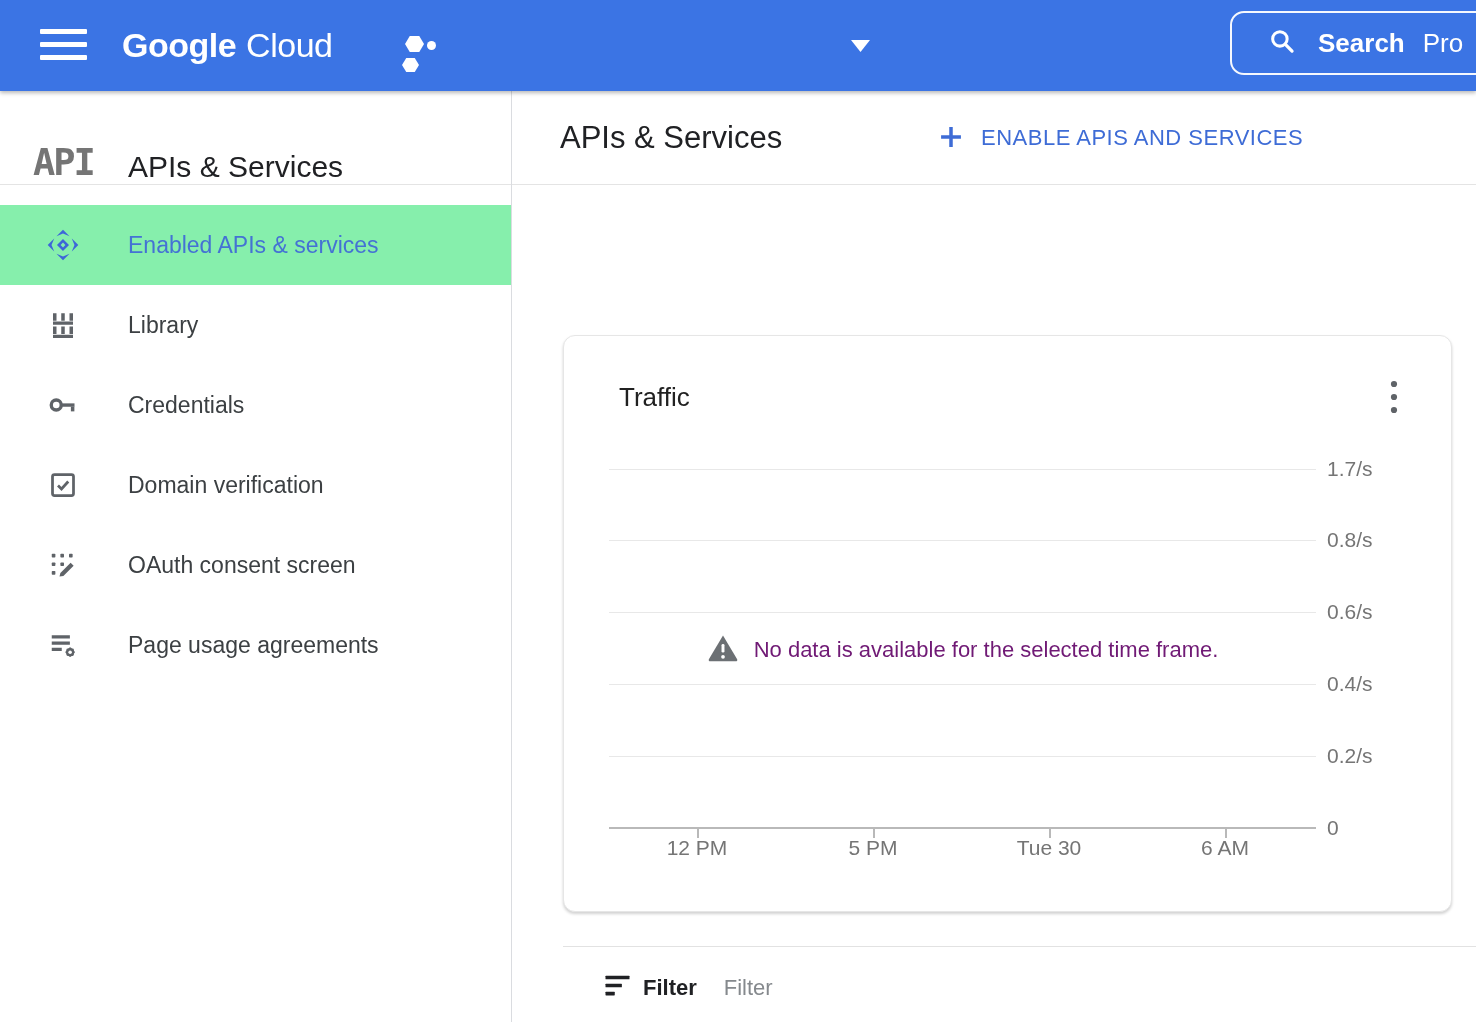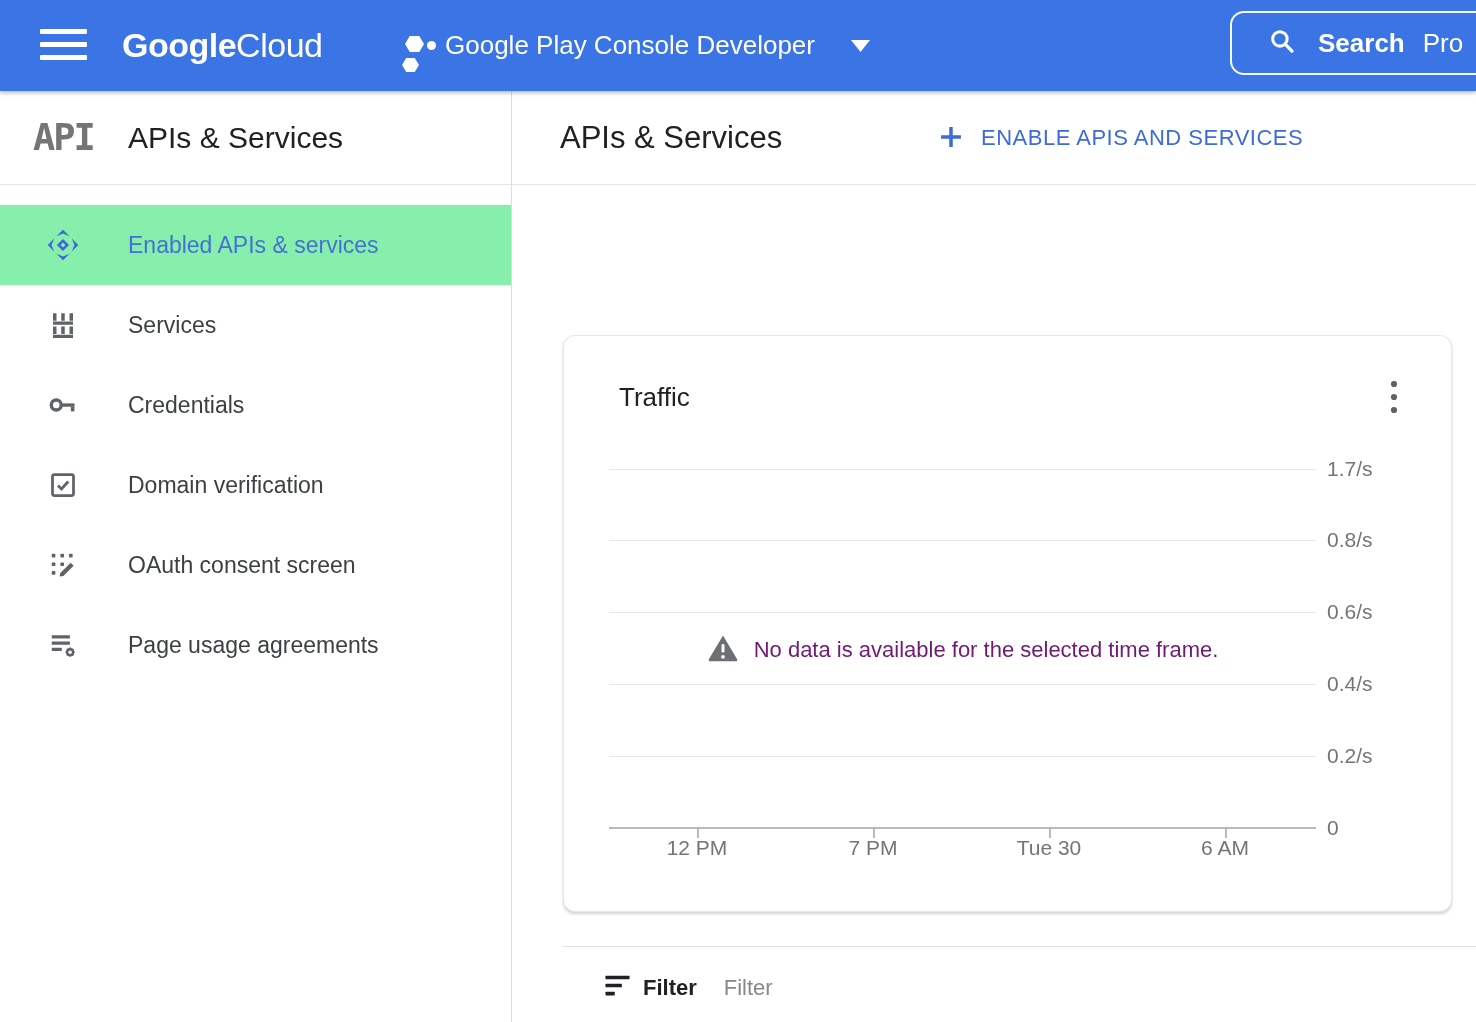--- a/index.html
+++ b/index.html
@@ -8,40 +8,40 @@
 
   
   .app-bar { position:absolute; left:0; top:0; width:1476px; height:91px; background:#3b74e4;
              box-shadow:0 2px 4px rgba(0,0,0,.28); z-index:20; }
   .hamburger { position:absolute; left:40px; top:29px; width:48px; height:31px; cursor:pointer;
                display:flex; flex-direction:column; justify-content:space-between; }
   .hamburger span { display:block; width:47px; height:5px; background:#fff; border-radius:1px; }
   .brand { position:absolute; left:122px; top:0; height:91px; display:flex; align-items:center;
            color:#fff; font-size:34px; letter-spacing:-.5px; white-space:pre; }
   .brand .g { font-weight:600; }
-  .brand .c { font-weight:400; }
+  .brand .c { font-weight:400; margin-left:10px; }
   .proj-icon { position:absolute; left:400px; top:33px; width:38px; height:42px; }
   .hex { position:absolute; background:#fff; clip-path:polygon(25% 6%, 75% 6%, 100% 50%, 75% 94%, 25% 94%, 0 50%); }
   .hex.big { left:5px; top:2px; width:19px; height:18px; }
   .hex.small { left:2px; top:24px; width:17px; height:16px; }
   .dot-w { position:absolute; left:27px; top:8px; width:9px; height:9px; border-radius:50%; background:#fff; }
   .proj-name { position:absolute; left:445px; top:0; height:91px; display:flex; align-items:center;
                color:#fff; font-size:26px; font-weight:400; cursor:pointer; }
   .caret { position:absolute; left:851px; top:40px; width:19px; height:12px; cursor:pointer; }
   .caret svg { display:block; }
   .search-pill { position:absolute; left:1230px; top:11px; width:280px; height:64px;
                  border:2px solid rgba(255,255,255,.95); border-radius:14px; display:flex;
                  align-items:center; padding-left:36px; cursor:pointer; }
   .search-pill .s-bold { color:#fff; font-size:26px; font-weight:700; margin-left:22px; }
   .search-pill .s-rest { color:#fff; font-size:26px; font-weight:400; margin-left:18px; }
 
   
   .sidebar { position:absolute; left:0; top:91px; width:512px; height:931px; background:#fff;
              border-right:1px solid #dadce0; }
-  .sidebar-header { height:94px; display:flex; align-items:center; padding-left:33px;
+  .sidebar-header { height:94px; display:flex; align-items:flex-end; padding-left:33px;
                     border-bottom:1px solid #e4e4e4; }
   .api-logo { font-family:"DejaVu Sans Mono", monospace; font-weight:700; font-size:37px;
               color:#757575; letter-spacing:-2px; width:95px; }
   .sidebar-title { font-size:30px; color:#202124; font-weight:400; }
   .menu { padding-top:20px; }
   .menu-item { height:80px; display:flex; align-items:center; padding-left:46px; cursor:pointer; }
   .menu-item .mi-icon { width:34px; height:34px; display:flex; align-items:center; justify-content:center; }
   .menu-item .mi-label { margin-left:48px; font-size:23px; color:#3c4043; }
   .menu-item.selected { background:#86efac; }
   .menu-item.selected .mi-label { color:#4472d4; }
@@ -92,21 +92,20 @@
     </div>
     <div class="brand">
       <span class="g">Google</span>
       <span class="c">Cloud</span>
     </div>
     <div class="proj-icon">
       <div class="hex big"></div>
       <div class="dot-w"></div>
       <div class="hex small"></div>
     </div>
-    <div class="proj-name">Google Play Console Developer</div>
     <div class="caret">
       <svg width="19" height="12" viewBox="0 0 19 12">
           <polygon points="0,0 19,0 9.5,12" fill="#ffffff"></polygon>
         </svg>
     </div>
     <div class="search-pill">
       <span>
         <svg width="28" height="28" viewBox="0 0 24 24" fill="none">
           <circle cx="10.2" cy="10.2" r="6.2" stroke="#ffffff" stroke-width="2.6"></circle>
           <line x1="14.9" y1="14.9" x2="20.6" y2="20.6" stroke="#ffffff" stroke-width="2.8" stroke-linecap="round"></line>
@@ -143,21 +142,21 @@
             <rect x="4" y="2.6" width="2.8" height="6"></rect>
               <rect x="10.6" y="2.6" width="2.8" height="6"></rect>
               <rect x="17.2" y="2.6" width="2.8" height="6"></rect>
             <rect x="4" y="9.2" width="16" height="2.6"></rect>
             <rect x="4" y="13.2" width="2.8" height="6"></rect>
               <rect x="10.6" y="13.2" width="2.8" height="6"></rect>
               <rect x="17.2" y="13.2" width="2.8" height="6"></rect>
             <rect x="4" y="19.8" width="16" height="2.6"></rect>
           </svg>
         </span>
-        <span class="mi-label">Services</span>
+        <span class="mi-label">Library</span>
       </div>
 
       <div class="menu-item">
         <span class="mi-icon">
           <svg width="30" height="30" viewBox="0 0 24 24">
             <circle cx="6.6" cy="12" r="4" fill="none" stroke="#5f6368" stroke-width="2.7"></circle>
             <rect x="10.6" y="10.7" width="10.6" height="2.7" fill="#5f6368"></rect>
             <rect x="18.3" y="13.3" width="2.8" height="3.8" fill="#5f6368"></rect>
           </svg>
         </span>
@@ -243,21 +242,21 @@
       <div class="ytick-label" style="top:335px">0.4/s</div>
       <div class="ytick-label" style="top:407px">0.2/s</div>
       <div class="ytick-label" style="top:479px">0</div>
 
       <div class="xtick" style="left:133px"></div>
       <div class="xtick" style="left:309px"></div>
       <div class="xtick" style="left:485px"></div>
       <div class="xtick" style="left:661px"></div>
 
       <div class="xtick-label" style="left:83px">12 PM</div>
-      <div class="xtick-label" style="left:259px">7 PM</div>
+      <div class="xtick-label" style="left:259px">5 PM</div>
       <div class="xtick-label" style="left:435px">Tue 30</div>
       <div class="xtick-label" style="left:611px">6 AM</div>
 
       <div class="empty-row">
         <span>
           <svg width="32" height="30" viewBox="0 0 24 22">
             <path d="M12 1.6 L22.6 19.4 C23 20.1 22.5 21 21.6 21 H2.4 C1.5 21 1 20.1 1.4 19.4 Z" fill="#6c7074"></path>
             <rect x="10.9" y="8" width="2.2" height="6.4" rx="1" fill="#ffffff"></rect>
             <circle cx="12" cy="17.6" r="1.4" fill="#ffffff"></circle>
           </svg>

